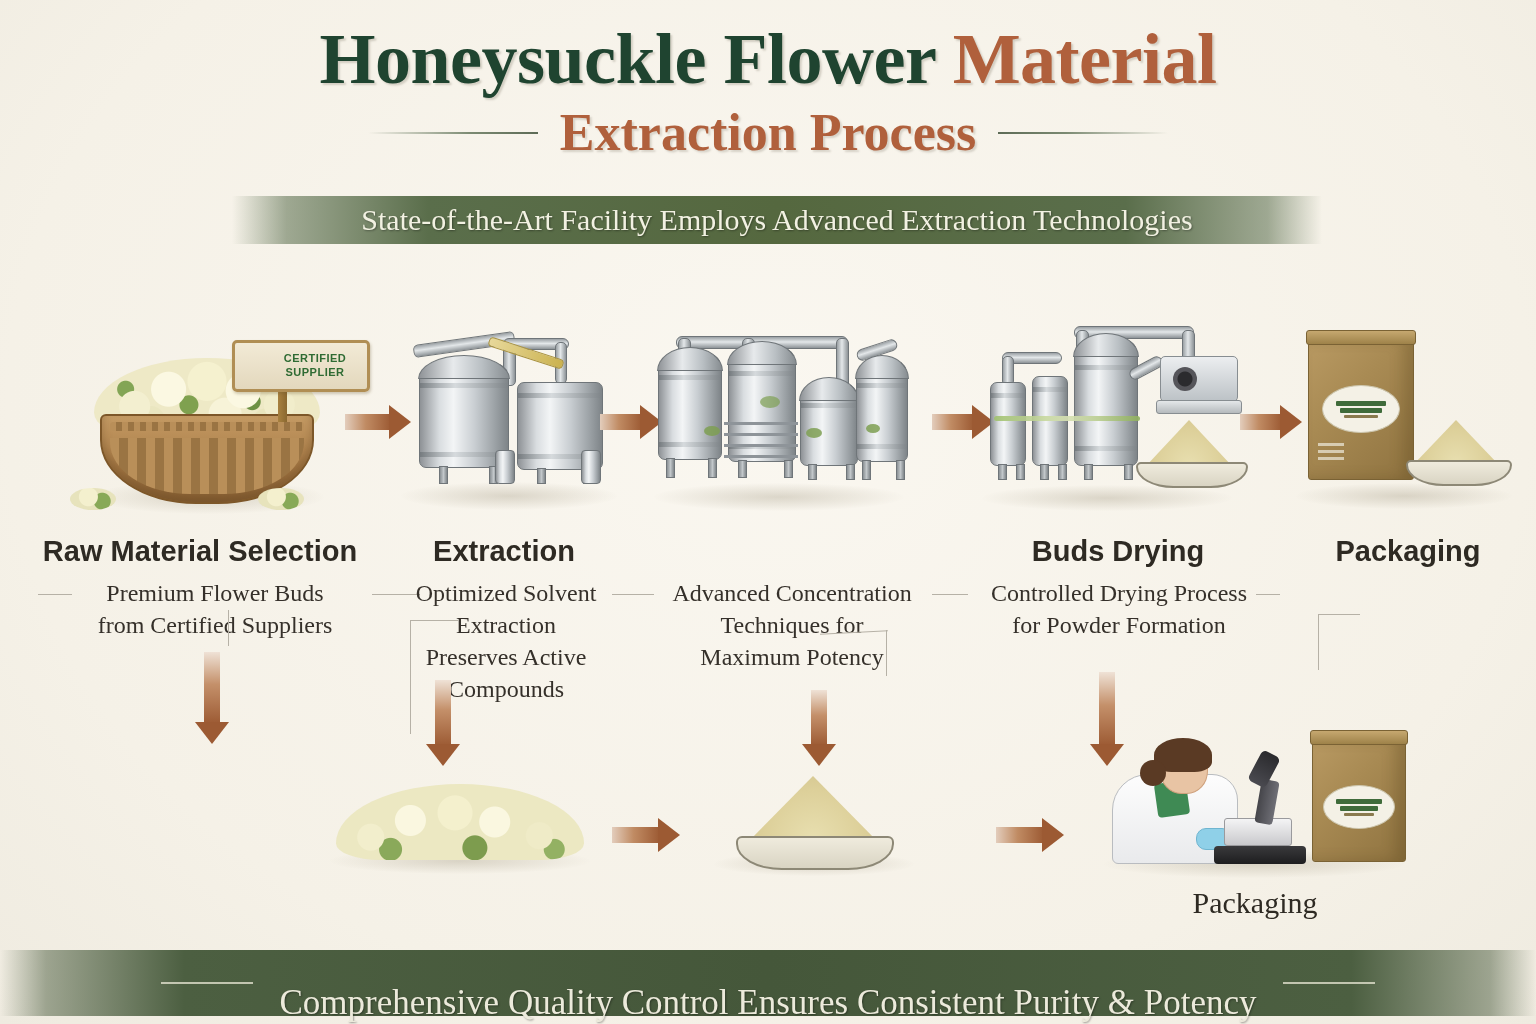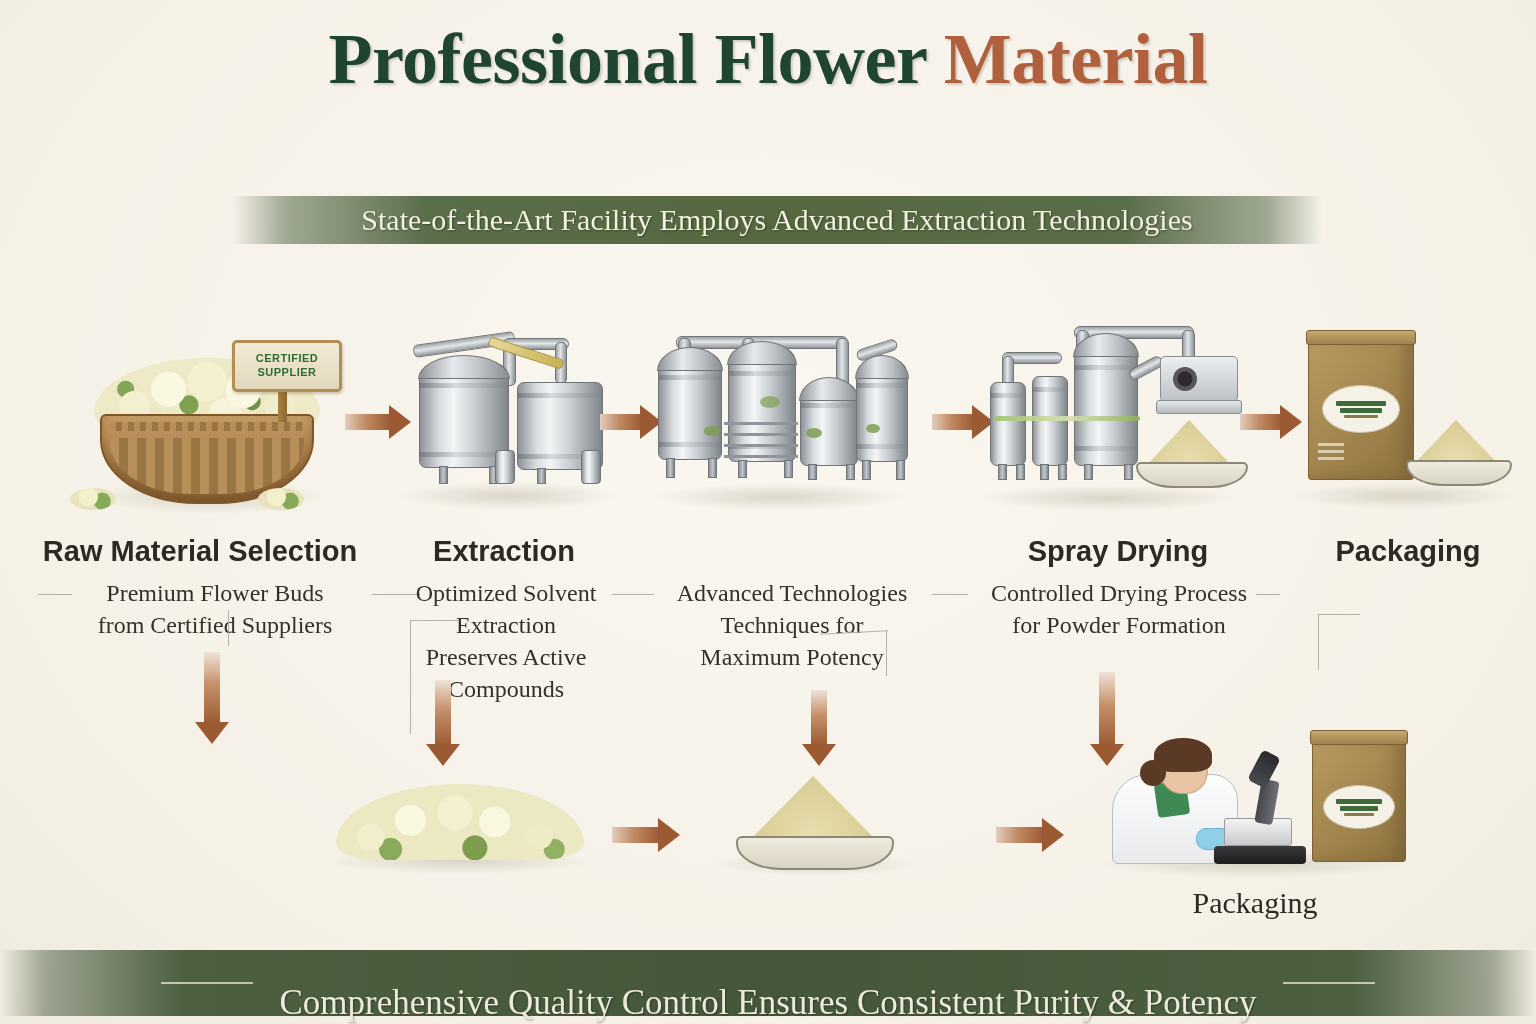--- a/index.html
+++ b/index.html
@@ -127,21 +127,21 @@
       radial-gradient(circle at 58% 72%, #f7f3d8 0 16px, transparent 17px),
       radial-gradient(circle at 76% 82%, #e9e5bd 0 13px, transparent 14px),
       radial-gradient(circle at 42% 60%, #7fa14f 0 9px, transparent 10px),
       radial-gradient(circle at 70% 56%, #6e9145 0 8px, transparent 9px),
       radial-gradient(circle at 14% 40%, #83a555 0 8px, transparent 9px),
       #eee9c6;}
   .sign{position:absolute;left:172px;bottom:118px;width:104px;height:46px;
     background:linear-gradient(180deg,#f2ead6 0%,#e3d8bd 100%);
     border:3px solid #b08e54;border-radius:5px;
     display:flex;flex-direction:column;align-items:center;justify-content:center;
-    box-shadow:1px 2px 3px rgba(110,90,50,.3);}
+    box-shadow:1px 2px 3px rgba(110,90,50,.3);padding-left:28px;}
   .sign i{font-style:normal;font-family:"Liberation Sans",sans-serif;
     font-size:11px;font-weight:bold;color:#2f6b33;letter-spacing:.5px;line-height:1.25;}
   .signpost{position:absolute;left:218px;bottom:88px;width:9px;height:36px;
     background:linear-gradient(90deg,#a8813f,#8a6830);}
   .fallen{position:absolute;bottom:0;width:46px;height:22px;border-radius:50%;
     background:radial-gradient(circle at 40% 40%,#f4f0ce 0 9px,transparent 10px),
                radial-gradient(circle at 70% 60%,#88a957 0 8px,transparent 9px),#e7e3bc;}
 
   
   .tank{position:absolute;background:
@@ -220,21 +220,26 @@
     background:radial-gradient(ellipse,rgba(150,140,115,.30) 0%,rgba(150,140,115,0) 72%);}
   .leafdot{position:absolute;border-radius:50%;background:#7e9f52;opacity:.85;}
 </style>
 </head>
 <body>
 
 <div class="stage">
 
   <div class="title-wrap">
     <div class="title-main">
-      <span class="t-green">Professional Flower </span><span class="t-rust">Material</span>
+      <span class="t-green">Honeysuckle Flower </span><span class="t-rust">Material</span>
+    </div>
+    <div class="title-sub">
+      <span class="rule"></span>
+      <span>Extraction Process</span>
+      <span class="rule r2"></span>
     </div>
   </div>
 
   <div class="banner">
     <span>State-of-the-Art Facility Employs Advanced Extraction Technologies</span>
   </div>
 
   <div class="imgrow">
 
     <div class="scene" style="left:60px;top:0;width:300px;height:210px;">
@@ -399,28 +404,28 @@
 
   <div class="steptitle" style="left:404px;top:535px;width:200px;">Extraction</div>
   <div class="stepdesc" style="left:400px;top:578px;width:212px;white-space:pre-line;">Optimized Solvent
 Extraction
 Preserves Active
 Compounds</div>
   <div class="connector" style="left:612px;top:594px;width:42px;"></div>
   <div class="connector" style="left:410px;top:620px;width:1px;height:114px;"></div>
   <div class="connector" style="left:410px;top:620px;width:48px;"></div>
 
-  <div class="stepdesc" style="left:648px;top:578px;width:288px;white-space:pre-line;">Advanced Technologies
+  <div class="stepdesc" style="left:648px;top:578px;width:288px;white-space:pre-line;">Advanced Concentration
 Techniques for
 Maximum Potency</div>
   <div class="connector" style="left:932px;top:594px;width:36px;"></div>
   <div class="connector" style="left:886px;top:630px;width:1px;height:46px;"></div>
   <div class="connector" style="left:820px;top:632px;width:68px;transform:rotate(-3deg);"></div>
 
-  <div class="steptitle" style="left:988px;top:535px;width:260px;">Spray Drying</div>
+  <div class="steptitle" style="left:988px;top:535px;width:260px;">Buds Drying</div>
   <div class="stepdesc" style="left:978px;top:578px;width:282px;white-space:pre-line;">Controlled Drying Process
 for Powder Formation</div>
   <div class="connector" style="left:1256px;top:594px;width:24px;"></div>
 
   <div class="steptitle" style="left:1290px;top:535px;width:236px;">Packaging</div>
   <div class="connector" style="left:1318px;top:614px;width:1px;height:56px;"></div>
   <div class="connector" style="left:1318px;top:614px;width:42px;"></div>
 
   <div class="arrow-d" style="left:195px;top:652px;height:92px;">
     <div class="shaft"></div>

